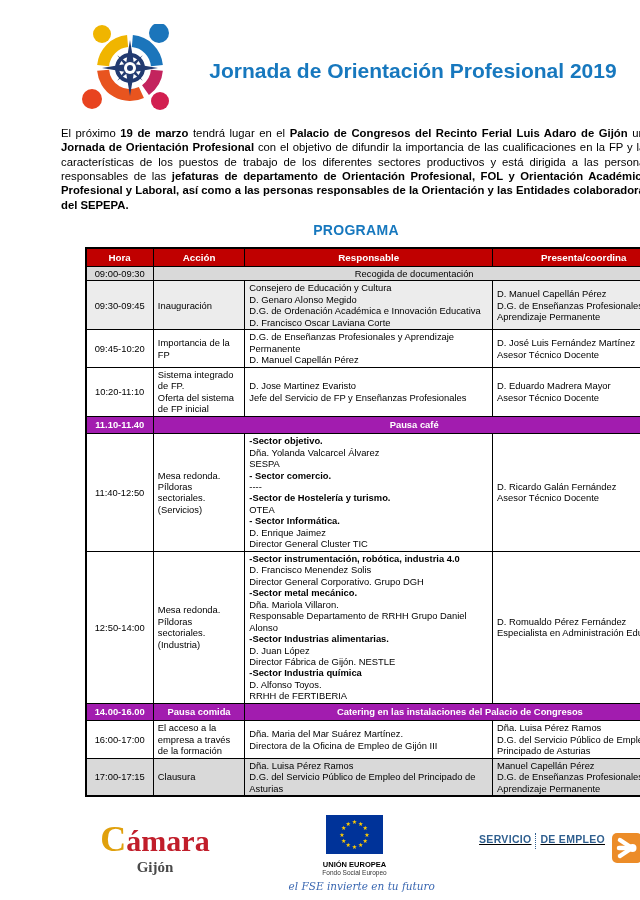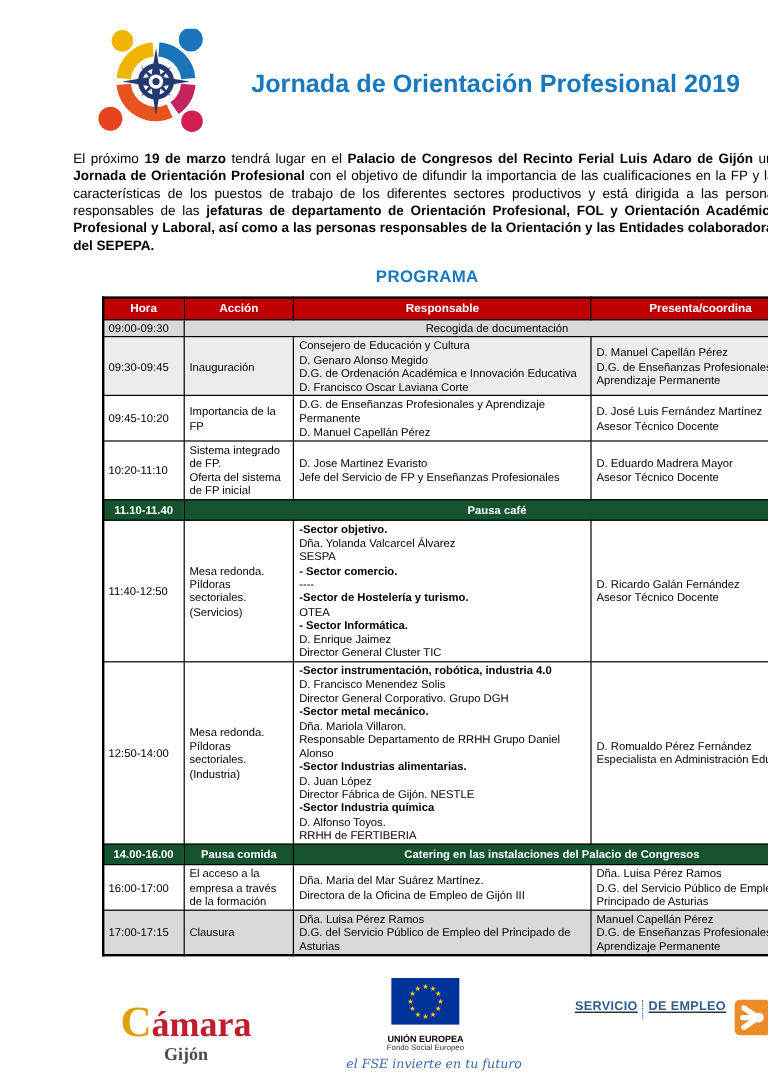--- a/index.html
+++ b/index.html
@@ -19,38 +19,38 @@
 
   .programa{text-align:center;color:#1778BE;font-weight:700;font-size:14px;
             margin-top:10px;letter-spacing:.3px;}
 
   
   .tablewrap{margin:9px auto 0 auto;width:543px;}
   table{border-collapse:collapse;width:592px;font-size:9.4px;line-height:1.22;
         border:2px solid #000;table-layout:fixed;}
   th,td{border:1.5px solid #000;padding:1px 4px;vertical-align:middle;}
   th{background:#C00000;color:#fff;font-weight:700;font-size:9.8px;padding:2.5px 2px;text-align:center;}
-  .c-hora{text-align:left;}
+  .c-hora{text-align:center;}
   .c-span{text-align:center;}
-  tr.band td{background:#14532d;color:#fff;font-weight:700;text-align:center;padding:2.5px 2px;}
+  tr.band td{background:#a21caf;color:#fff;font-weight:700;text-align:center;padding:2.5px 2px;}
   .cell-line{min-height:10px;}
 
   
   .footer{display:flex;justify-content:space-between;align-items:flex-start;
           margin:16px 34px 0 44px;}
   .fp-block{width:150px;text-align:center;}
   .fp-ring{width:50px;height:50px;border-radius:50%;border:3px solid #151515;position:relative;margin:0 auto;
            background:conic-gradient(#D8282F 0 25%, #D6336C 0 50%, #16699F 0 75%, #F0B500 0 100%);}
   .fp-center{position:absolute;inset:0;margin:auto;width:26px;height:26px;border-radius:50%;
              background:#111;color:#fff;font-size:10.5px;font-weight:700;
              display:flex;align-items:center;justify-content:center;}
   .fp-line1{font-size:9.5px;letter-spacing:.4px;margin-top:5px;color:#222;}
   .fp-line2{font-size:7px;color:#666;margin-top:1px;}
 
-  .camara-block{text-align:center;margin-top:20px;width:150px;}
+  .camara-block{text-align:center;margin-top:8px;width:150px;}
   .camara-name{font-family:"Liberation Serif",serif;font-weight:700;color:#C11E2B;
                font-size:30px;line-height:1;}
   .camara-name::first-letter{color:#E0A00C;font-size:36px;}
   .camara-city{font-family:"Liberation Serif",serif;font-weight:700;color:#4a4a4a;
                font-size:15px;margin-top:2px;}
 
   .eu-block{width:132px;text-align:center;margin-top:2px;}
   .eu-line1{font-size:7.5px;font-weight:700;margin-top:2px;}
   .eu-line2{font-size:6.5px;color:#333;}
   .eu-tagline{font-family:"DejaVu Serif",serif;font-style:italic;color:#3A67B1;

